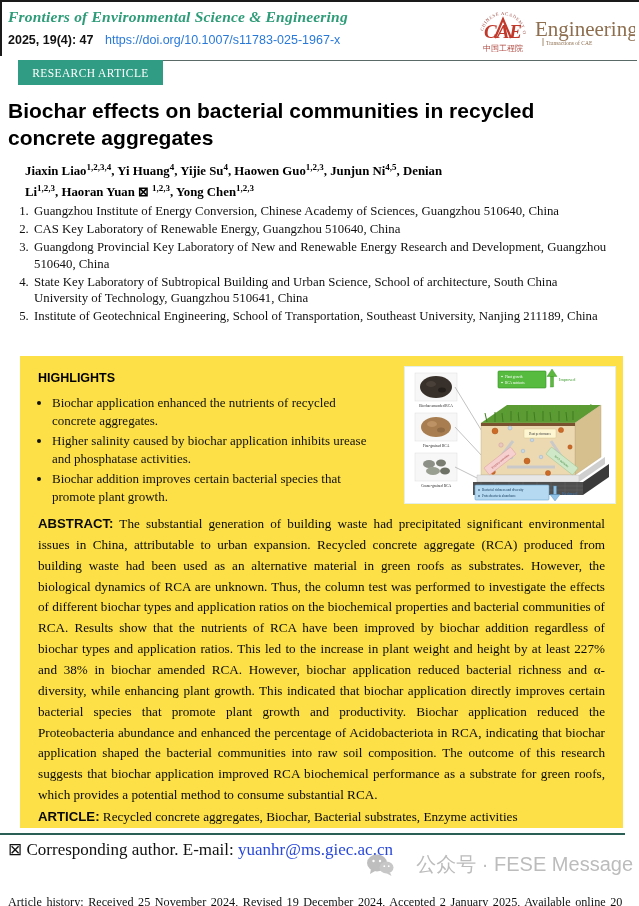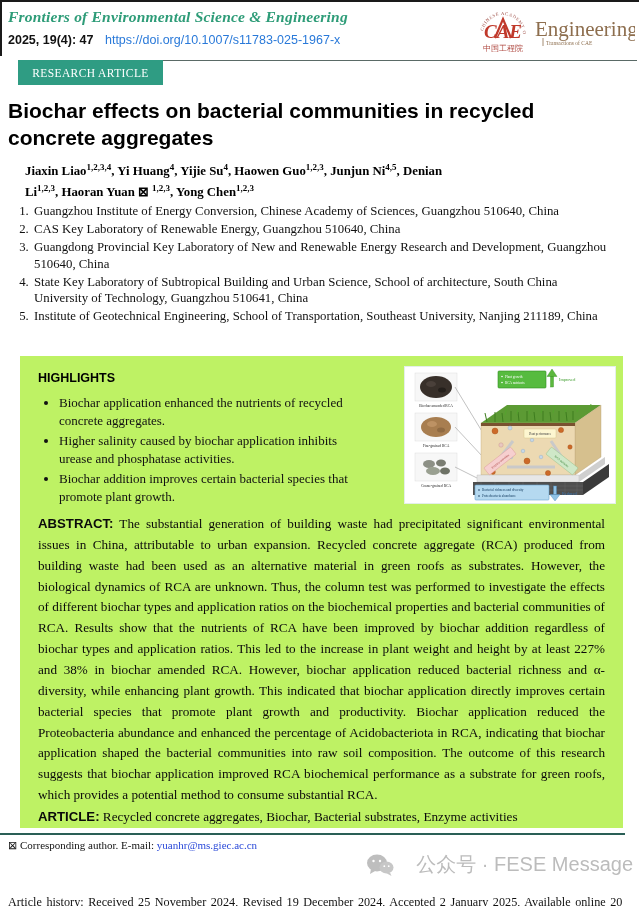--- a/index.html
+++ b/index.html
@@ -26,35 +26,35 @@
          font-family:"Liberation Sans", sans-serif;font-weight:bold;font-size:21px;
          line-height:1.27;color:#000;}
   .authors{position:absolute;left:25px;top:161px;width:445px;font-weight:bold;
            font-size:12.8px;line-height:1.5;color:#000;}
   .authors sup{font-size:9px;}
   .affils{position:absolute;left:8px;top:203px;width:600px;}
   .affils ol{margin:0;padding-left:24px;font-size:12.8px;line-height:1.32;}
   .affils li{padding-left:2px;margin-bottom:1px;}
 
   
-  .panel{position:absolute;left:20px;top:356px;width:603px;height:472px;background:#bef264;}
+  .panel{position:absolute;left:20px;top:356px;width:603px;height:472px;background:#fde047;}
   .hl-title{position:absolute;left:18px;top:15px;font-family:"Liberation Sans", sans-serif;
             font-weight:bold;font-size:12.5px;color:#000;}
   .hl-list{position:absolute;left:18px;top:38px;width:330px;}
   .hl-list ul{margin:0;padding-left:14px;font-size:13px;line-height:1.35;}
-  .hl-list li{margin-bottom:3px;margin-left:7px;}
+  .hl-list li{margin-bottom:3px;}
   .ga-box{position:absolute;left:385px;top:11px;width:210px;height:136px;background:#ffffff;
           box-shadow:0 0 0 1px #e4efe9;}
   .abstract-block{position:absolute;left:18px;top:158px;width:567px;font-size:13.2px;
                   line-height:1.58;text-align:justify;color:#0a0a0a;}
   .abstract-block .lab{font-family:"Liberation Sans", sans-serif;font-weight:bold;}
   .kw-line{margin-top:1px;text-align:left;}
 
   .rule-footer{position:absolute;left:0;top:833px;width:625px;height:2px;background:#2a5f56;}
-  .foot-1{position:absolute;left:8px;top:839px;font-size:11px;}
+  .foot-1{position:absolute;left:8px;top:839px;font-size:17px;}
   .email-link{color:#2948d8;text-decoration:none;}
   .foot-2{position:absolute;left:8px;top:856px;width:616px;font-size:12.2px;line-height:1.25;
           word-spacing:1.5px;margin-top:39px;}
   .foot-3{position:absolute;left:8px;top:884px;font-size:12.2px;}
   .watermark{position:absolute;right:6px;top:851px;display:flex;align-items:center;gap:22px;
              font-family:"Liberation Sans", sans-serif;font-size:20px;color:#bcbcbc;}
   .watermark svg{opacity:0.75;}
   svg text{font-family:"Liberation Serif", serif;}
 </style>
 </head>

